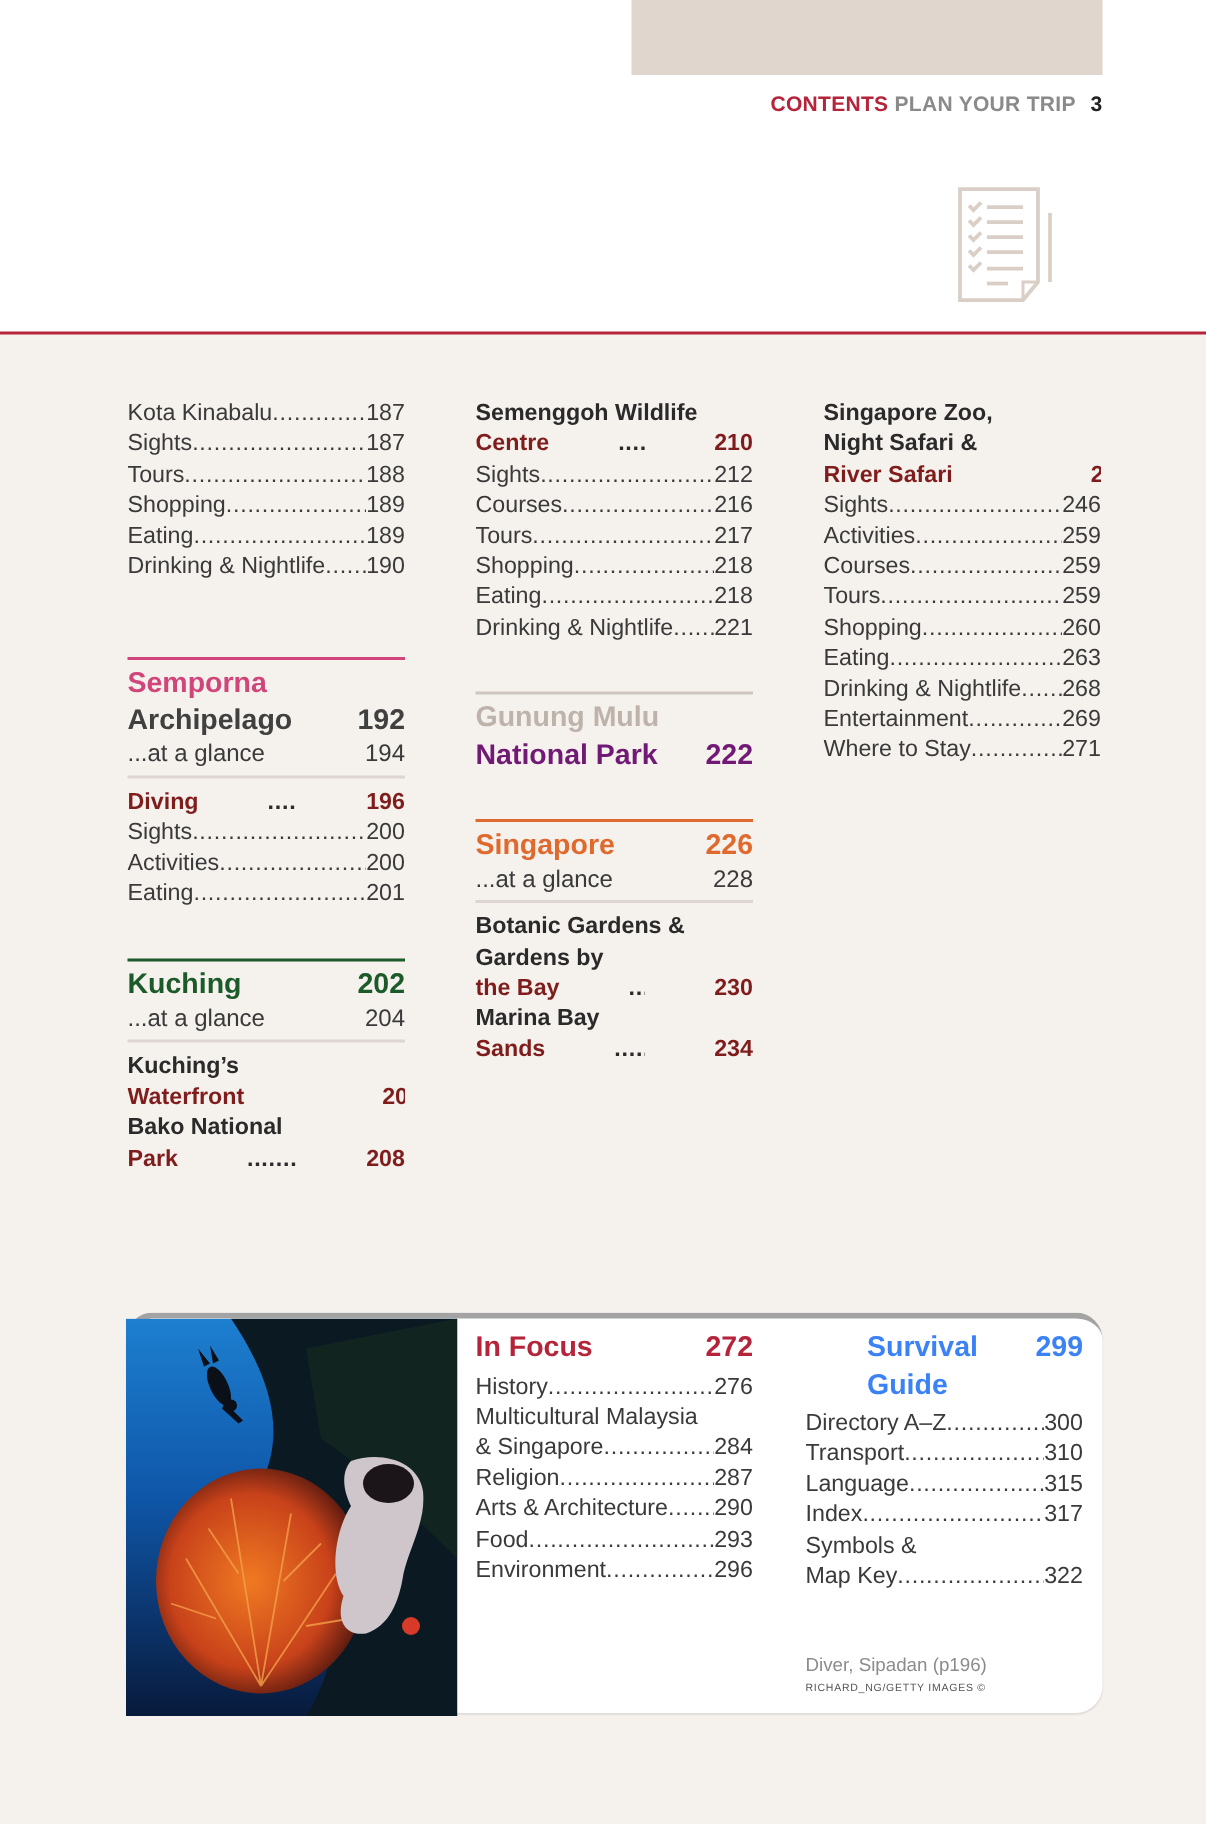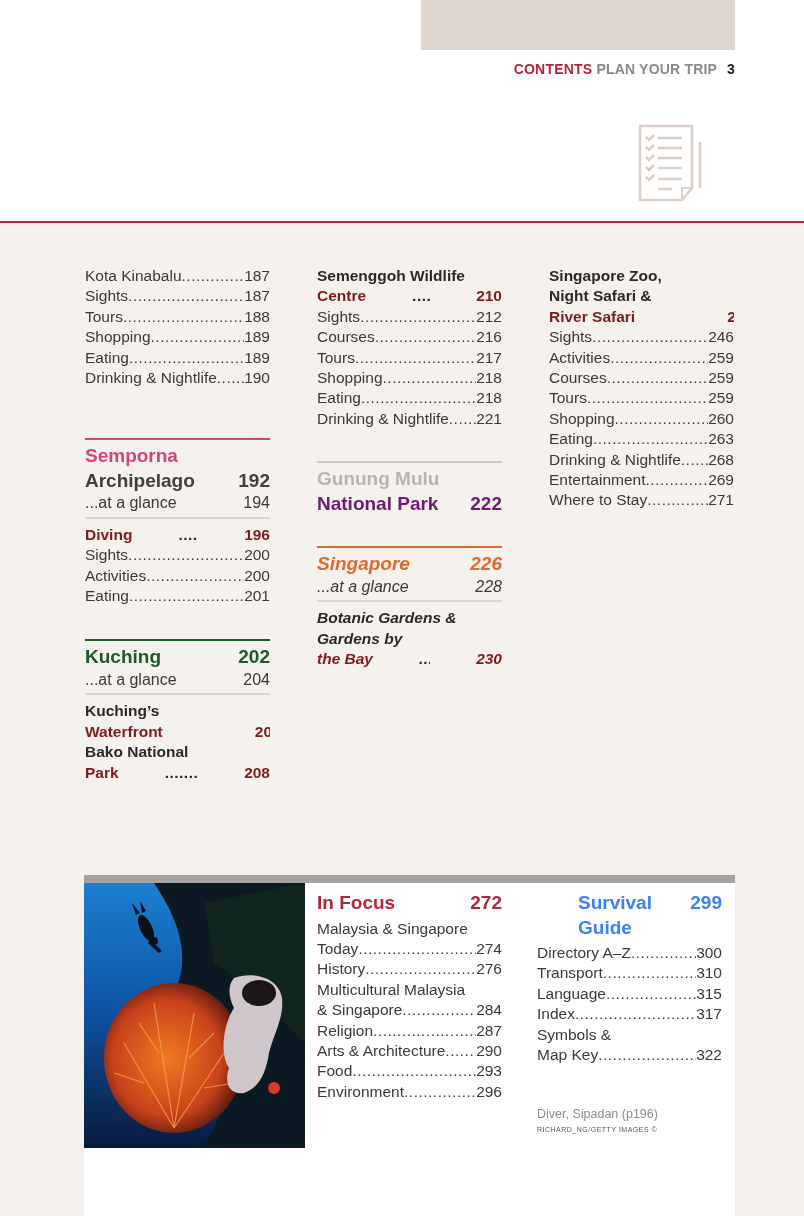--- a/index.html
+++ b/index.html
@@ -22,21 +22,21 @@
   .row .dots::before { content: "........................................................................................................"; }
   .row .num { flex: 0 0 auto; }
   .row.b { font-weight: bold; color: #7f1d1d; gap: 46px; }
   .row.b .dots { color: #2a2a2a; }
   .wrap-line { font-size: 15.5px; line-height: 20.4px; font-weight: bold; color: #2a2a2a; white-space: nowrap; }
 
   .sec-head { border-top: 2px solid; padding-top: 4px; }
   .sec-title { display: flex; justify-content: space-between; align-items: baseline; font-size: 19px; line-height: 24.5px; font-weight: bold; }
   .glance { display: flex; justify-content: space-between; font-size: 16px; line-height: 20.4px; color: #3a3a3a; padding-bottom: 3px; border-bottom: 2px solid #ddd5cf; margin-bottom: 6px; }
 
-  .bottom { position: absolute; left: 84px; top: 875px; width: 651px; height: 341px; background: #ffffff; border-top: 8px solid #a3a3a3; box-shadow: 0 1px 1px rgba(0,0,0,0.08); }
+  .bottom { position: absolute; left: 84px; top: 875px; width: 651px; height: 267px; background: #ffffff; border-top: 4px solid #a3a3a3; box-shadow: 0 1px 1px rgba(0,0,0,0.08); border-radius: 18px; }
   .photo { position: absolute; left: 0; top: 0; width: 221px; height: 265px; overflow: hidden; }
   .caption { position: absolute; left: 453px; top: 224px; font-size: 12.5px; color: #8c8c8c; }
   .credit { position: absolute; left: 453px; top: 243px; font-size: 7px; color: #555; letter-spacing: 0.5px; }
 </style>
 </head>
 <body>
 
 <div class="top-white"></div>
 <div class="top-band"></div>
 
@@ -208,36 +208,44 @@
   <div class="sec-head" style="margin-top:32px; border-color:#cfc6bf;">
     <div class="sec-title" style="color:#bdb3ab;">
         <span>Gunung Mulu</span>
       </div>
     <div class="sec-title" style="color:#701a75;">
         <span>National Park</span>
         <span>222</span>
       </div>
   </div>
 
-  <div class="sec-head" style="margin-top:30px; border-color:#e06a2e;font-style:italic;">
+  <div class="sec-head" style="margin-top:30px; border-color:#e06a2e;">
     <div class="sec-title" style="color:#e06a2e;">
         <span>Singapore</span>
         <span>226</span>
       </div>
     <div class="glance">
         <span>...at a glance</span>
         <span>228</span>
       </div>
     <div>
       <div class="wrap-line">Botanic Gardens &amp;</div>
       <div class="wrap-line">Gardens by</div>
       <div class="row b">
           <span class="lbl">the Bay</span>
           <span class="dots"></span>
           <span class="num">230</span>
+        </div>
+    </div>
+    <div>
+      <div class="wrap-line">Marina Bay</div>
+      <div class="row b">
+          <span class="lbl">Sands</span>
+          <span class="dots"></span>
+          <span class="num">234</span>
         </div>
     </div>
   </div>
 </div>
 
 <div class="col" style="left:549px; top:266px;">
   <div>
     <div>
       <div class="wrap-line">Singapore Zoo,</div>
       <div class="wrap-line">Night Safari &amp;</div>
@@ -327,30 +335,20 @@
         <path d="M66 56 L78 68 L75 70 L64 60 Z"></path>
       </g>
     </svg>
   </div>
 
   <div class="col" style="left:233px; top:8px; width:185px;">
     <div class="sec-title" style="color:#b5243a; margin-bottom:3px;">
         <span>In Focus</span>
         <span>272</span>
       </div>
-    <div>
-      <div class="row" style="font-weight:normal;">
-          <span class="lbl">Malaysia &amp; Singapore</span>
-        </div>
-      <div class="row">
-          <span class="lbl">Today</span>
-          <span class="dots"></span>
-          <span class="num">274</span>
-        </div>
-    </div>
     <div class="row">
         <span class="lbl">History</span>
         <span class="dots"></span>
         <span class="num">276</span>
       </div>
     <div>
       <div class="row">
           <span class="lbl">Multicultural Malaysia</span>
         </div>
       <div class="row">

